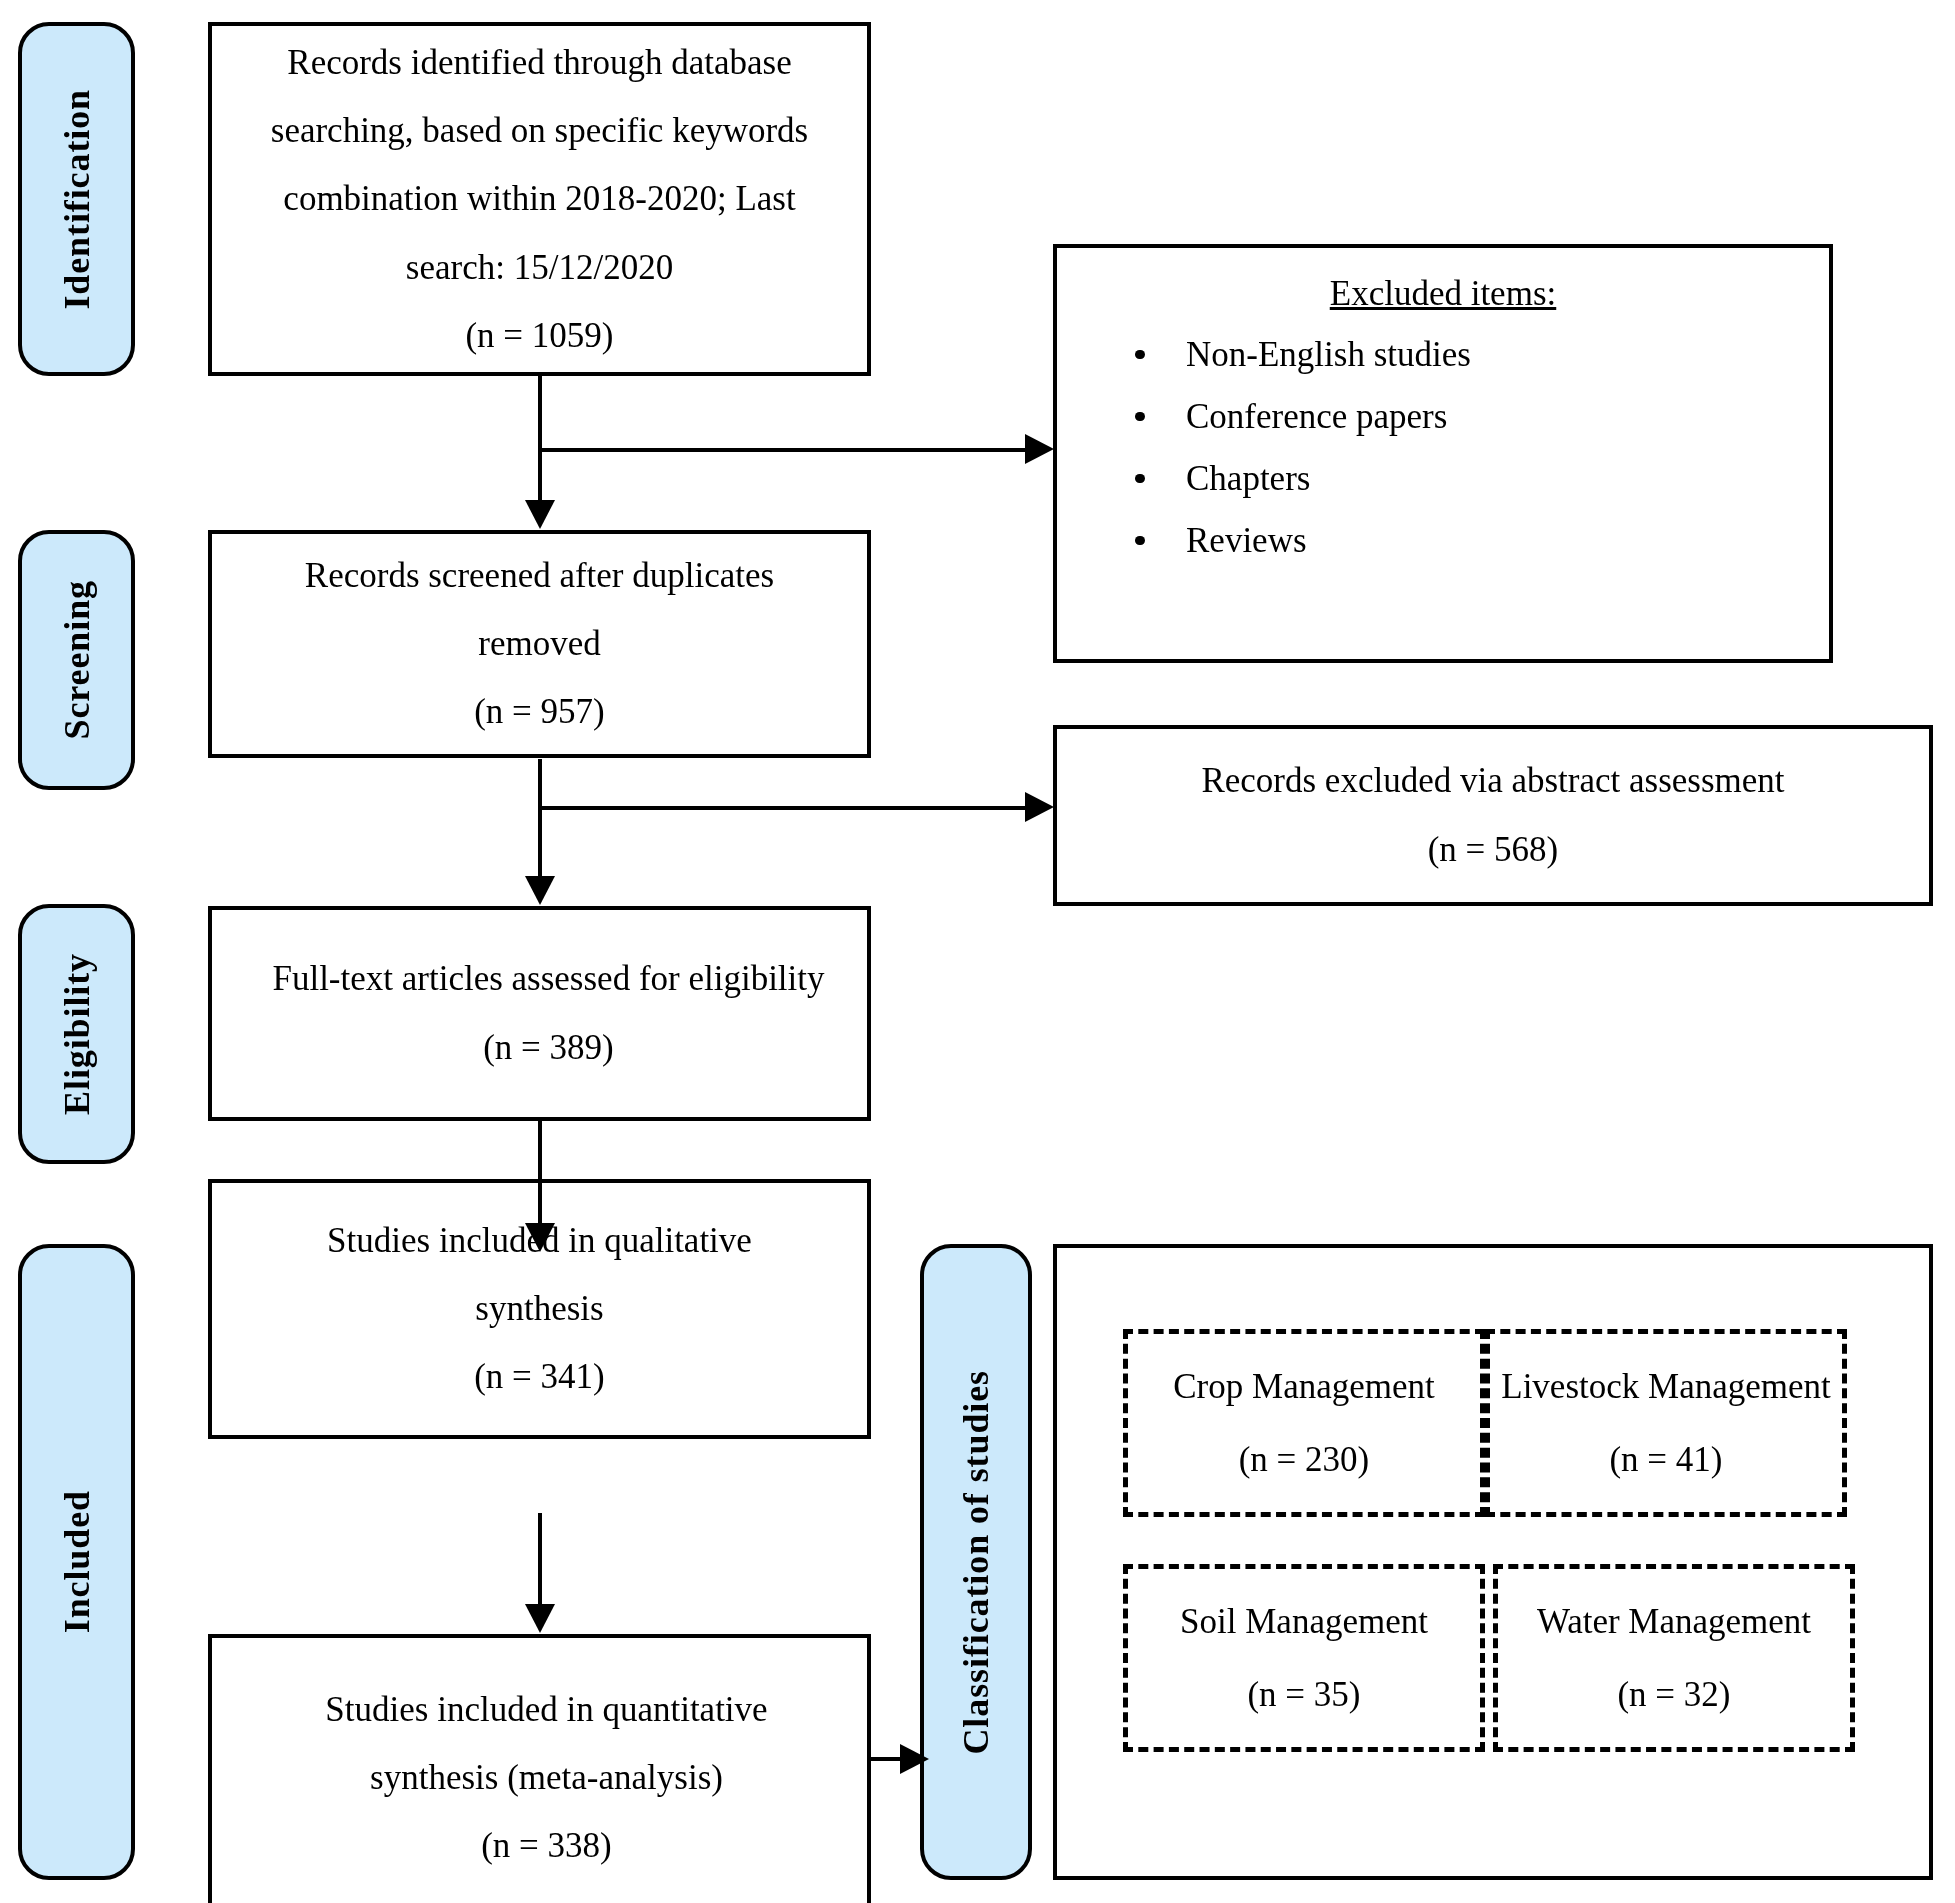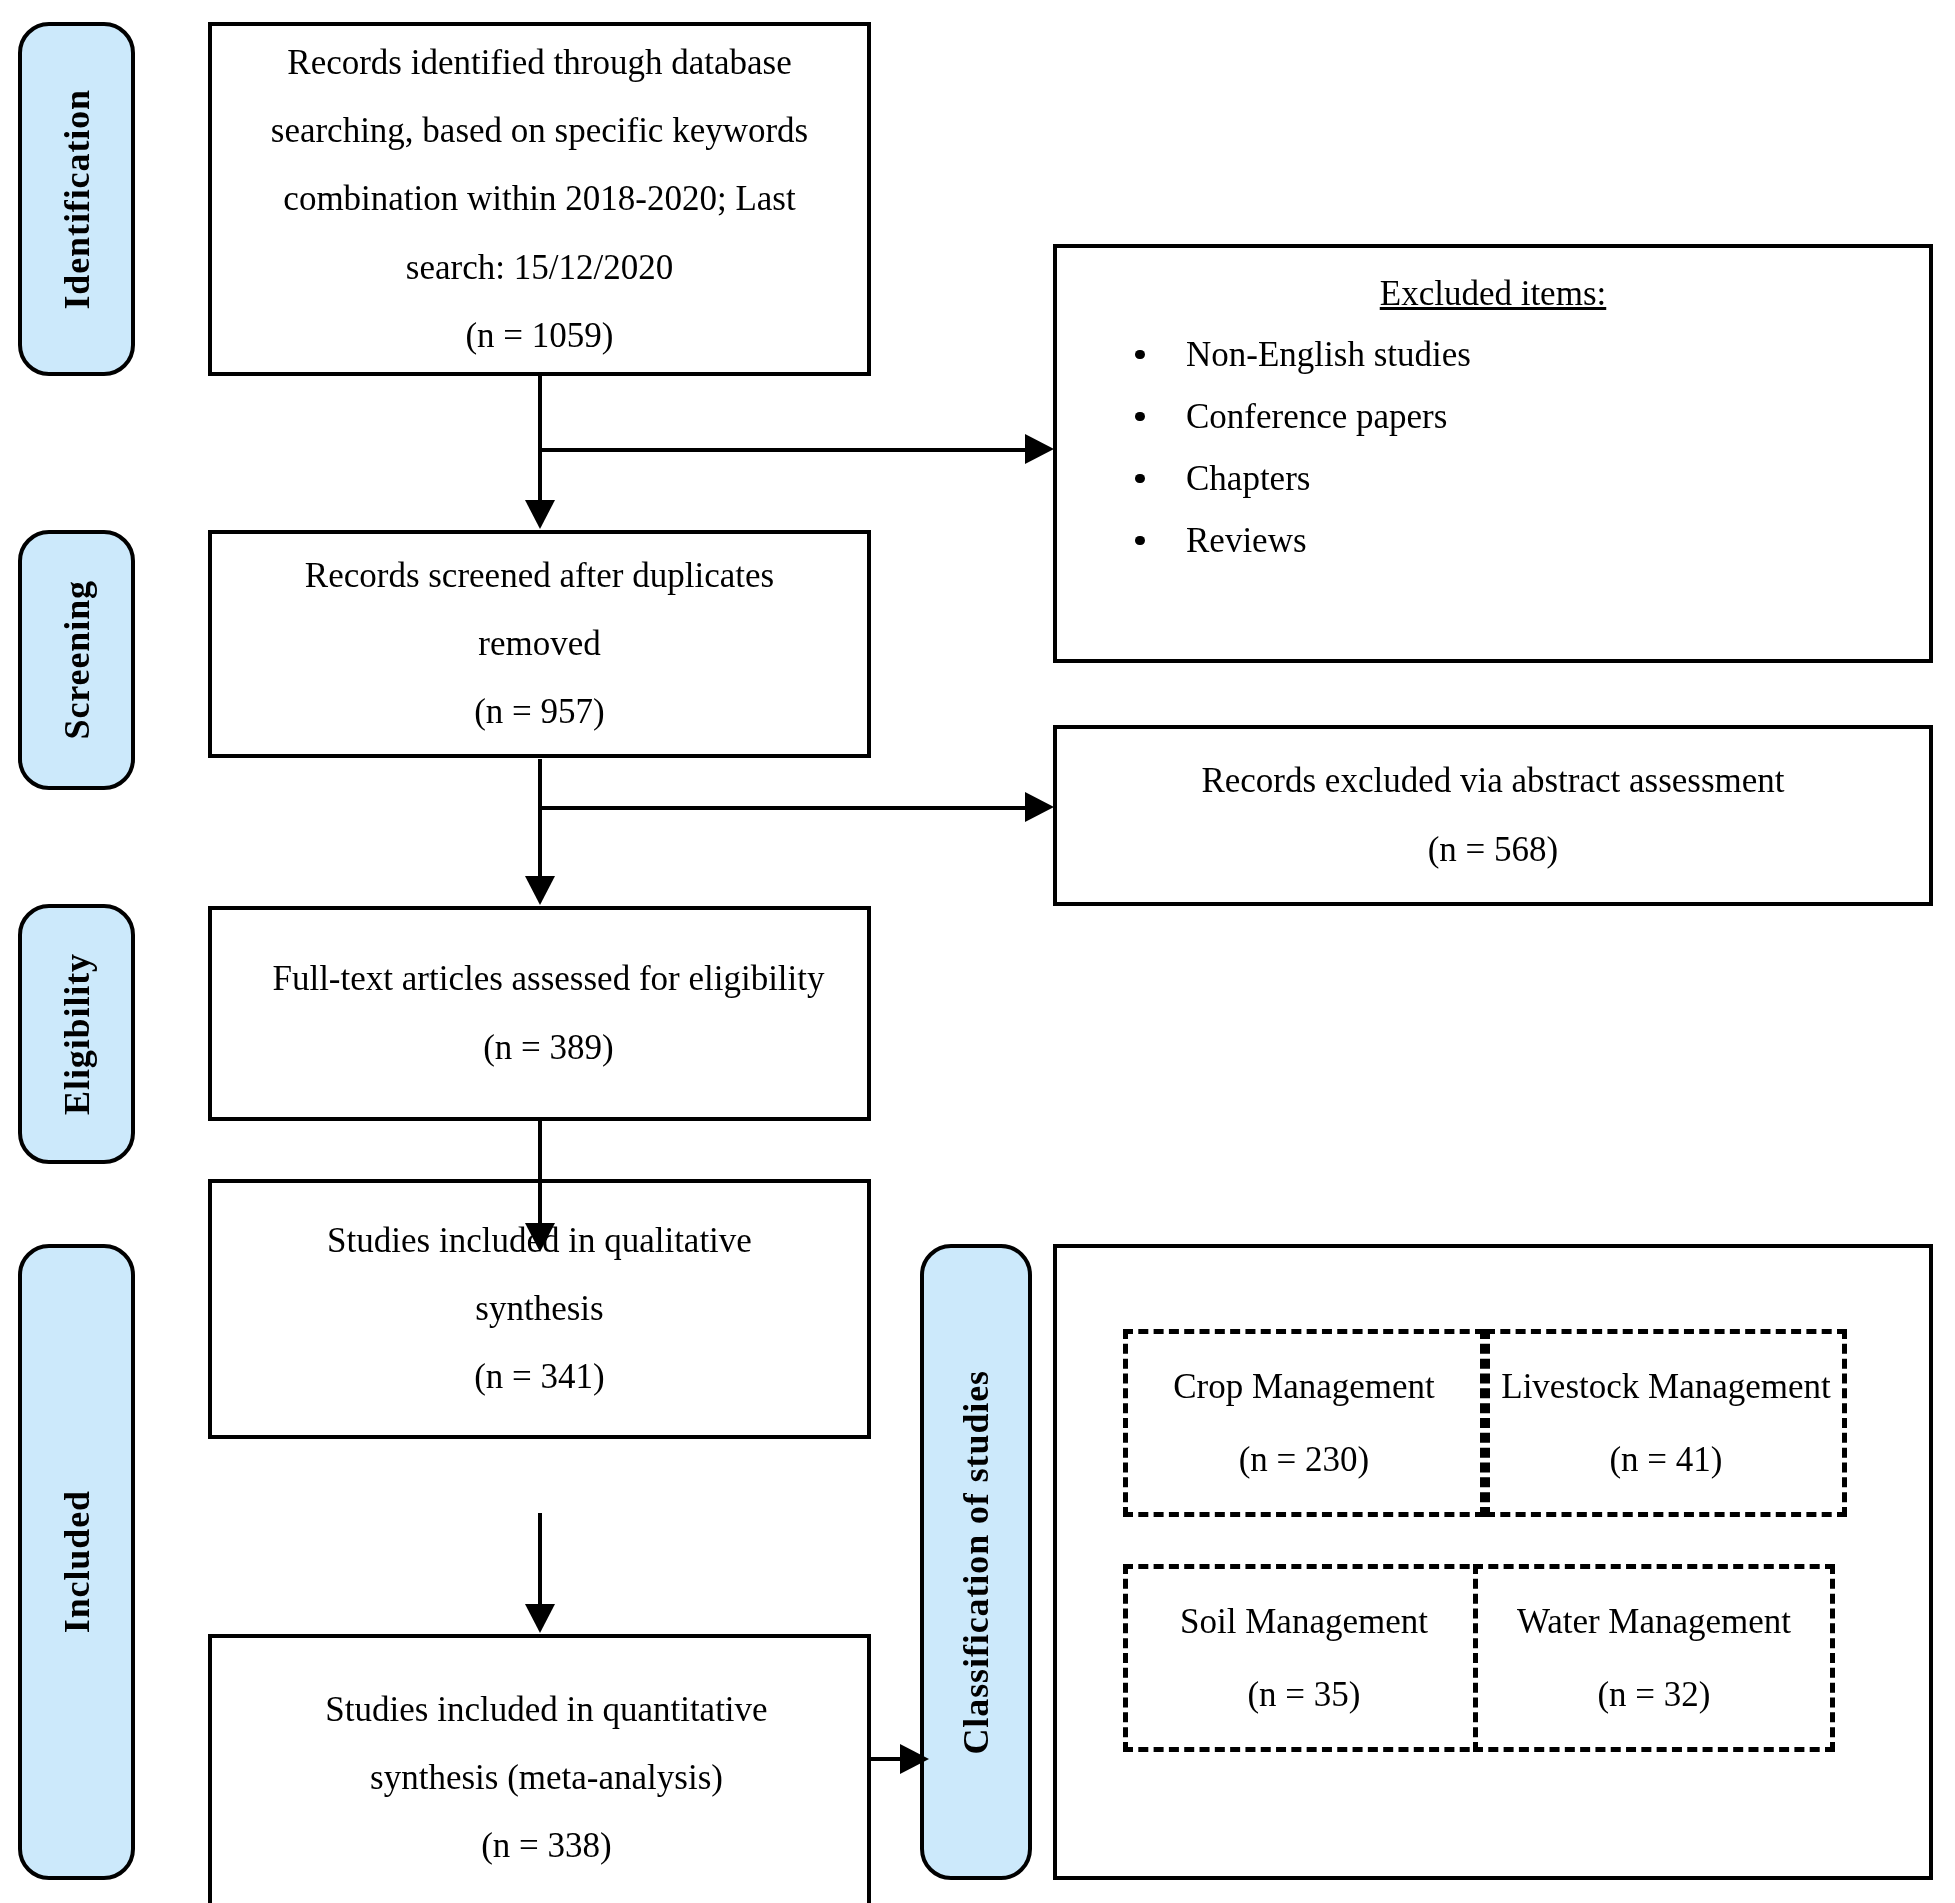--- a/index.html
+++ b/index.html
@@ -175,21 +175,21 @@
     <span class="ln">synthesis</span>
     <span class="ln">(n = 341)</span>
   </div>
 
   <div class="pbox" style="left:208px; top:1634px; width:663px; height:288px;padding-left:32px;">
     <span class="ln">Studies included in quantitative</span>
     <span class="ln">synthesis (meta-analysis)</span>
     <span class="ln">(n = 338)</span>
   </div>
 
-  <div class="listbox" style="left:1053px; top:244px; width:880px; height:419px;">
+  <div class="listbox" style="left:1053px; top:244px; width:780px; height:419px;">
     <div class="lb-title">Excluded items:</div>
     <ul>
       <li><span class="bullet"></span><span>Non-English studies</span></li>
       <li><span class="bullet"></span><span>Conference papers</span></li>
       <li><span class="bullet"></span><span>Chapters</span></li>
       <li><span class="bullet"></span><span>Reviews</span></li>
     </ul>
   </div>
 
   <div class="pbox" style="left:1053px; top:725px; width:880px; height:181px;">
@@ -207,21 +207,21 @@
     <div class="dcard" style="left:428px; top:81px; width:362px; height:188px;">
       <span>Livestock Management</span>
       <span>(n = 41)</span>
     </div>
 
     <div class="dcard" style="left:66px; top:316px; width:362px; height:188px;">
       <span>Soil Management</span>
       <span>(n = 35)</span>
     </div>
 
-    <div class="dcard" style="left:416px; top:316px; width:362px; height:188px;font-family:Liberation Serif, serif;">
+    <div class="dcard" style="left:436px; top:316px; width:362px; height:188px;font-family:Liberation Serif, serif;">
       <span>Water Management</span>
       <span>(n = 32)</span>
     </div>
   </div>
 
   <div class="vline" style="left:538px; top:376px; height:125px;"></div>
   <div class="arrow-down" style="left:525px; top:500px;"></div>
 
   <div class="hline" style="left:538px; top:448px; width:490px;"></div>
   <div class="arrow-right" style="left:1025px; top:434px;"></div>

